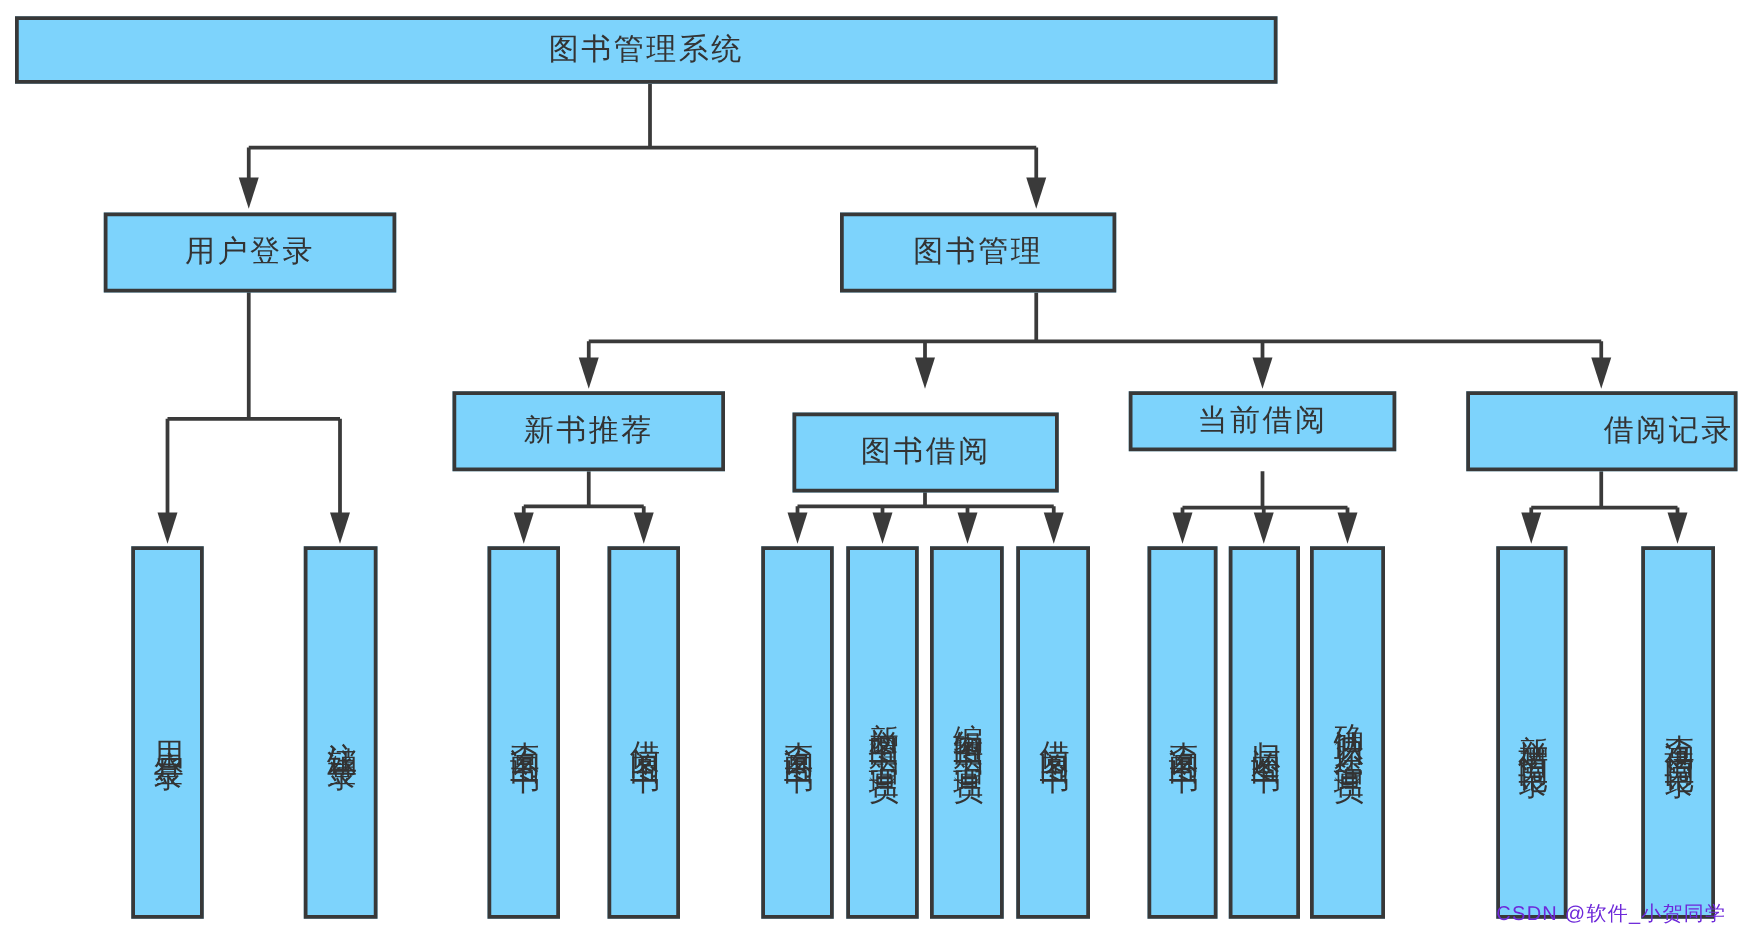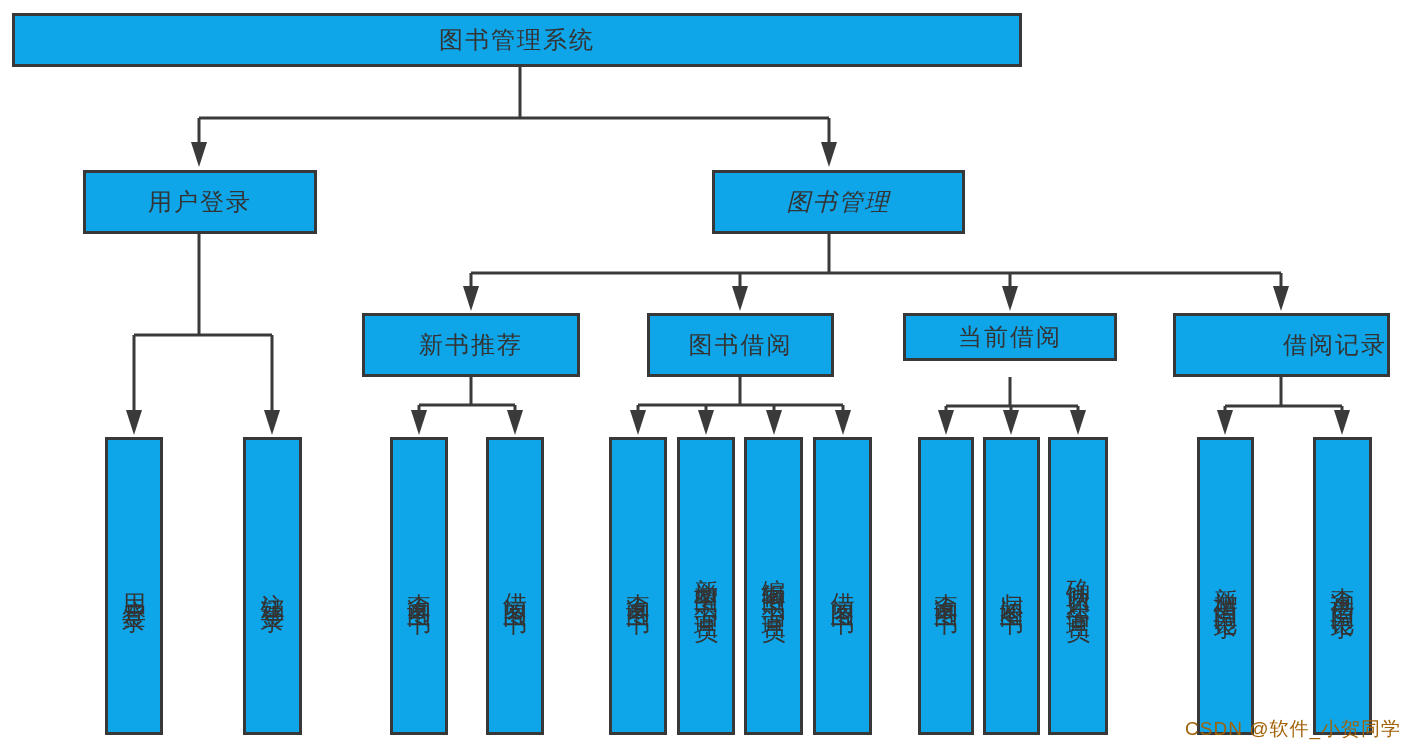--- a/index.html
+++ b/index.html
@@ -13,43 +13,43 @@
   }
   .wires {
     position: absolute;
     left: 0; top: 0;
     width: 1405px; height: 747px;
   }
   .box {
     position: absolute;
     box-sizing: border-box;
     border: 3px solid #383838;
-    background: #0ea5e9;
+    background: #7dd3fc;
     display: flex;
     align-items: center;
     justify-content: center;
     color: #333333;
     font-size: 24px;
     letter-spacing: 2px;
     line-height: 1;
     white-space: nowrap;
   }
   .leaf span {
     writing-mode: vertical-rl;
     text-orientation: mixed;
     letter-spacing: 6px;
     font-size: 24px;
     line-height: 1;
   }
   .watermark {
     position: absolute;
-    right: 4px;
+    right: 24px;
     bottom: 5px;
-    color: #a16207;
-    font-size: 19px;
+    color: #6d28d9;
+    font-size: 16px;
     letter-spacing: 1px;
     font-family: "Liberation Sans", sans-serif;
   }
 </style>
 </head>
 <body>
 
 <div class="canvas">
 
   <svg class="wires" viewBox="0 0 1405 747" xmlns="http://www.w3.org/2000/svg" aria-hidden="true">
@@ -92,28 +92,28 @@
     </g>
   </svg>
 
   <div class="box" style="left:12px; top:13px; width:1010px; height:54px;">
     <span>图书管理系统</span>
   </div>
 
   <div class="box" style="left:83px; top:170px; width:234px; height:64px;">
     <span>用户登录</span>
   </div>
-  <div class="box" style="left:712px; top:170px; width:253px; height:64px;font-style:italic;">
+  <div class="box" style="left:672px; top:170px; width:221px; height:64px;">
     <span>图书管理</span>
   </div>
 
   <div class="box" style="left:362px; top:313px; width:218px; height:64px;text-align:center;">
     <span>新书推荐</span>
   </div>
-  <div class="box" style="left:634px; top:313px; width:187px; height:64px;margin-left:13px;">
+  <div class="box" style="left:634px; top:330px; width:213px; height:64px;">
     <span>图书借阅</span>
   </div>
   <div class="box" style="left:903px; top:313px; width:214px; height:48px;">
     <span>当前借阅</span>
   </div>
   <div class="box" style="left:1173px; top:313px; width:217px; height:64px;justify-content:flex-end;">
     <span>借阅记录</span>
   </div>
 
   <div class="box leaf" style="left:105px; top:437px; width:58px; height:298px;">

